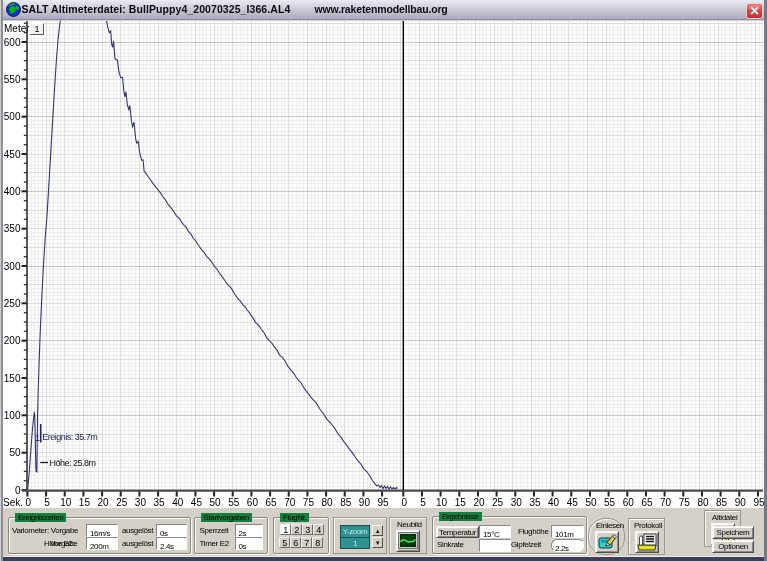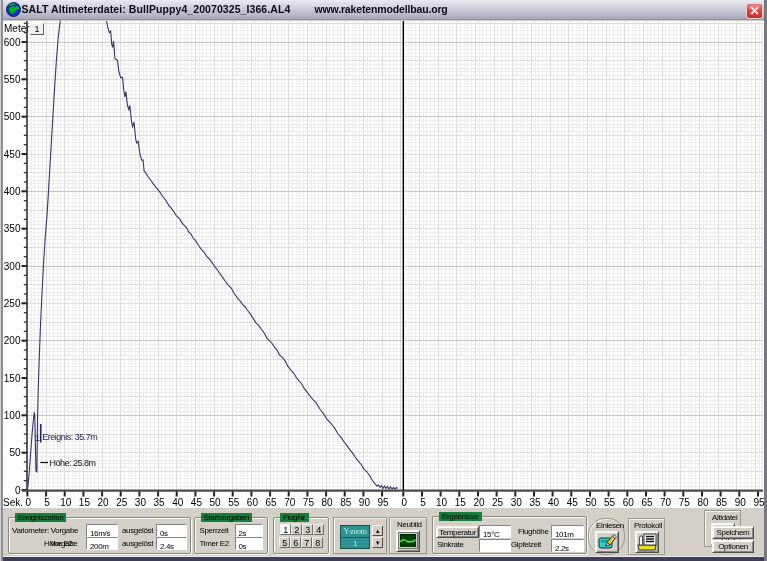--- a/index.html
+++ b/index.html
@@ -264,21 +264,21 @@
     <div class="num" style="left:17px; top:6px;">2</div>
     <div class="num" style="left:28px; top:6px;">3</div>
     <div class="num" style="left:39px; top:6px;">4</div>
     <div class="num" style="left:5px; top:19px;">5</div>
     <div class="num" style="left:16px; top:19px;">6</div>
     <div class="num" style="left:27px; top:19px;">7</div>
     <div class="num" style="left:38px; top:19px;">8</div>
   </div>
 
   <div class="fr" style="left:330px; top:9px; width:54px; height:37px;">
-    <div class="teal" style="left:6px; top:7px; width:30px; height:16px; line-height:11px;font-family:Liberation Serif, serif;">Y-zoom</div>
+    <div class="teal" style="left:6px; top:7px; width:30px; height:16px; line-height:11px;">Y-zoom</div>
     <div class="teal" style="left:6px; top:19px; width:30px; height:12px; line-height:11px;">1</div>
     <div class="spin" style="left:38px; top:7px;">▲</div>
     <div class="spin" style="left:38px; top:19px;">▼</div>
   </div>
 
   <div class="fr" style="left:386px; top:9px; width:38px; height:37px;">
     <span class="lbl" style="left:7px; top:2px;">Neubild</span>
     <div class="btn" style="left:6px; top:12px; width:24px; height:22px;">
       <svg width="20" height="18" viewBox="0 0 20 18" style="margin-top:1px">
         <rect x="0.5" y="0.5" width="19" height="16" fill="#c9c9c9" stroke="#777"></rect>
@@ -291,21 +291,21 @@
 
   <div class="gbox" style="left:429px; top:8px; width:155px; height:38px;">
     <span class="cap">Ergebnisse</span>
     <div class="btn" style="left:3px; top:9px; width:43px; height:12px; line-height:11px;">Temperatur</div>
     <div class="field" style="left:46px; top:8px; width:32px; height:13px;">15°C</div>
     <span class="lbl" style="left:85px; top:10px;">Flughöhe</span>
     <div class="field" style="left:118px; top:8px; width:33px; height:13px;">101m</div>
     <span class="lbl" style="left:4px; top:23px;">Sinkrate</span>
     <div class="field" style="left:46px; top:22px; width:32px; height:13px;"></div>
     <span class="lbl" style="left:78px; top:23px;">Gipfelzeit</span>
-    <div class="field" style="left:118px; top:22px; width:33px; height:13px;">2.2s</div>
+    <div class="field" style="left:118px; top:22px; width:33px; height:13px;border-radius:6px;">2.2s</div>
   </div>
 
   <div class="fr" style="left:585px; top:10px; width:37px; height:37px;border-radius:17px;">
     <span class="lbl" style="left:7px; top:2px;">Einlesen</span>
     <div class="btn" style="left:6px; top:12px; width:24px; height:22px;">
       <svg width="20" height="18" viewBox="0 0 20 18" style="margin-top:1px">
         <rect x="2" y="5" width="13" height="10" rx="2" fill="#30d0d0" stroke="#0a3535" stroke-width="1"></rect>
         <rect x="4" y="6.8" width="9" height="2.6" fill="#159aaa"></rect>
         <path d="M10 9.5 L15.5 3 L18.2 5.5 L12.8 12 Z" fill="#f0e040" stroke="#222" stroke-width="0.9"></path>
         <path d="M12 7.1 L14.7 9.6 M13.3 5.6 L16 8.1 M10.9 8.6 L13.6 11 M14.5 4.3 L17.1 6.8" stroke="#a8901c" stroke-width="0.7"></path>

